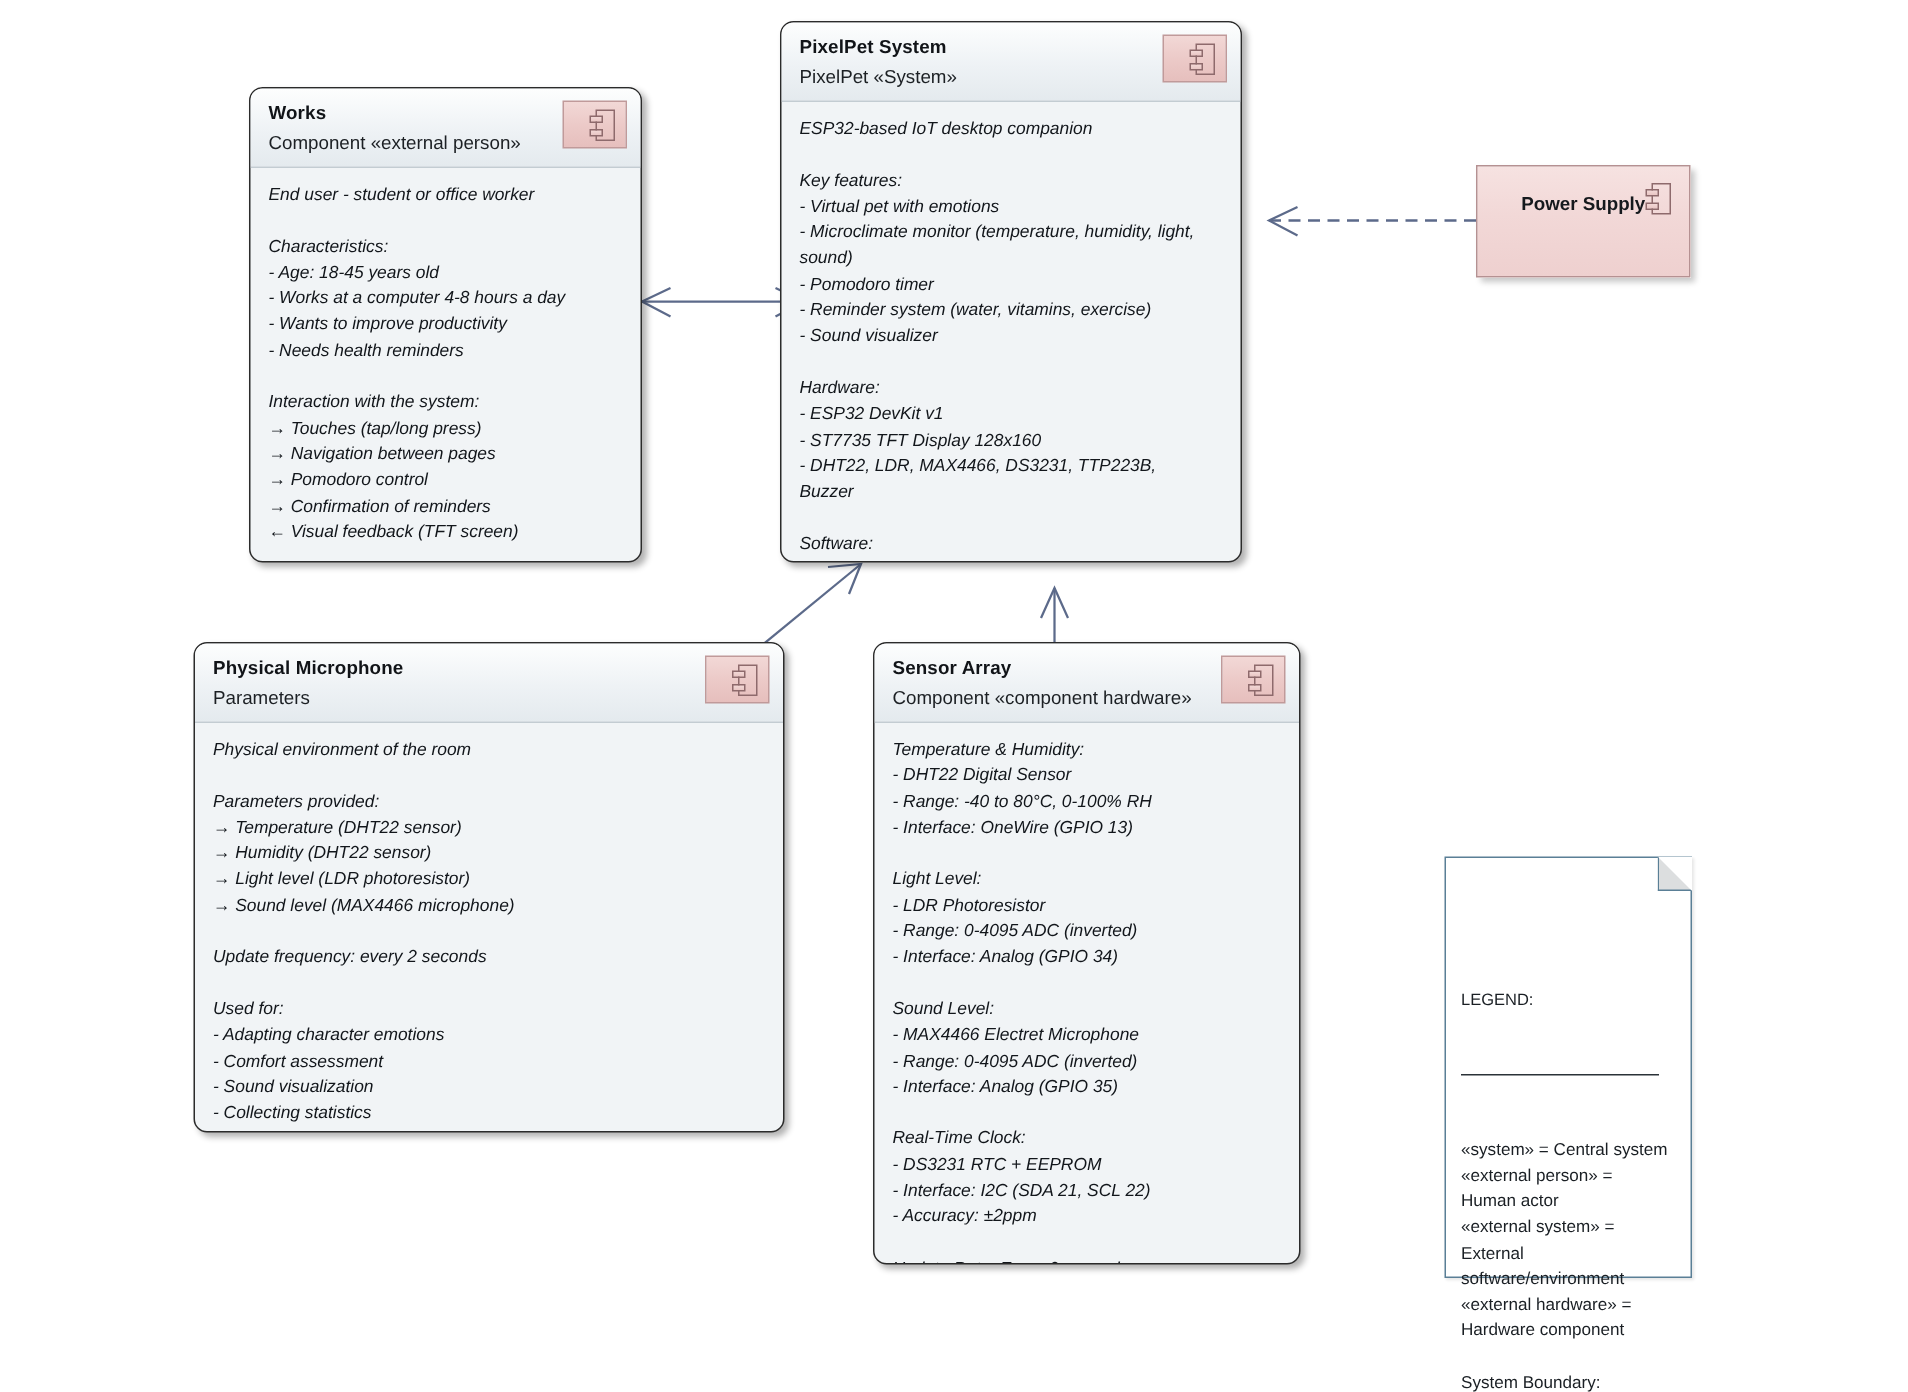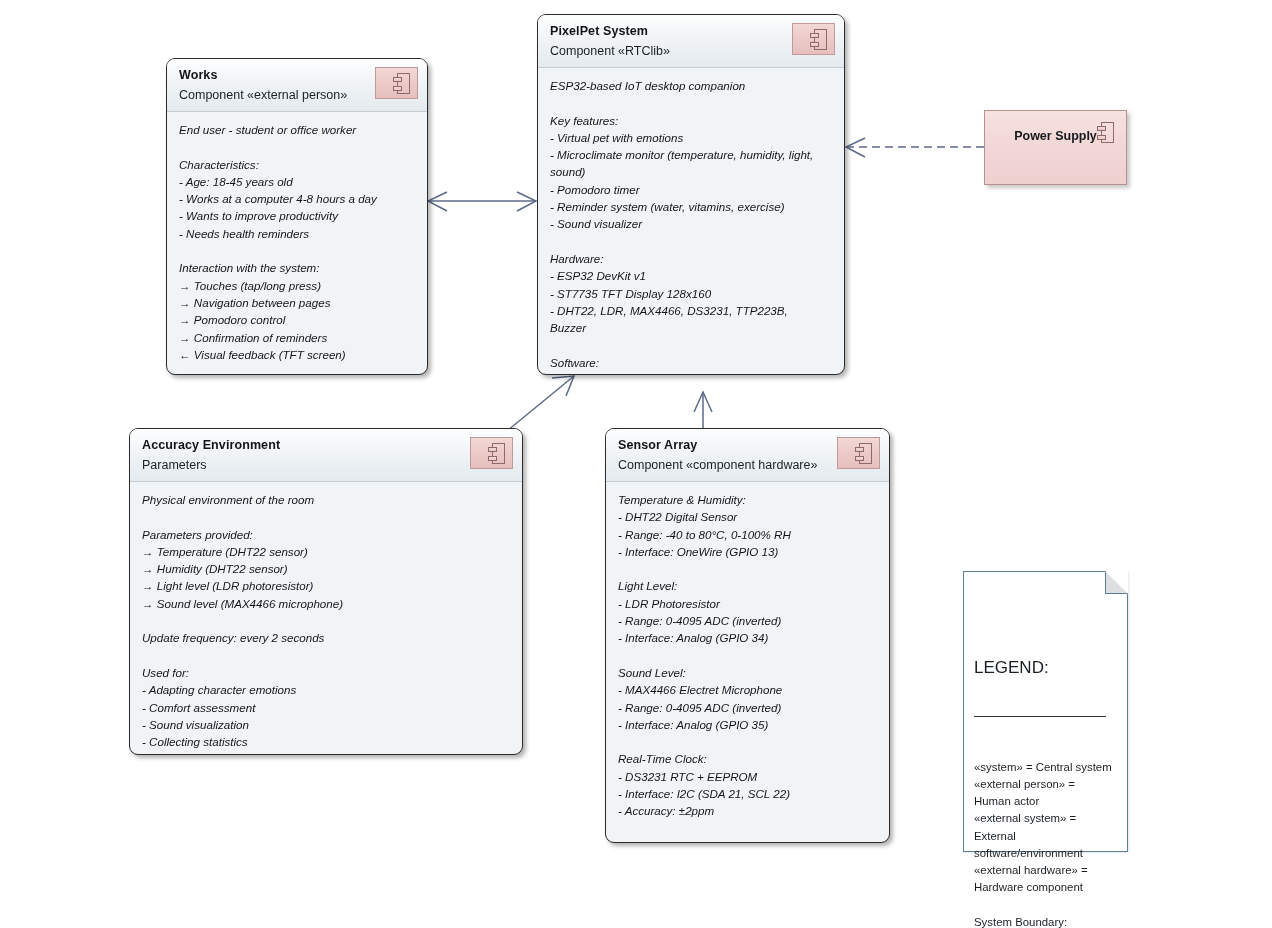--- a/index.html
+++ b/index.html
@@ -146,21 +146,21 @@
   }
   .note .fold-mask {
     position: absolute;
     right: -1px;
     top: -1px;
     width: 23px;
     height: 23px;
     background: #ffffff;
     clip-path: polygon(0 0, 100% 0, 100% 100%);
   }
-  .note-title { font-size: 17px; }
+  .note-title { font-size: 11px; }
   .note-rule {
     border: 0;
     border-top: 1.6px solid #2b3238;
     margin: 6px 0 7px 0;
     width: 132px;
   }
 
   
   svg.conn {
     position: absolute;
@@ -226,24 +226,24 @@
 - Needs health reminders
 
 Interaction with the system:
 → Touches (tap/long press)
 → Navigation between pages
 → Pomodoro control
 → Confirmation of reminders
 ← Visual feedback (TFT screen)</div>
   </div>
 
-  <div class="cbox" style="left:537px; top:14px; width:308px; height:361px;">
+  <div class="cbox" style="left:520px; top:14px; width:308px; height:361px;">
     <div class="cbox-head">
       <div class="cbox-title">PixelPet System</div>
-      <div class="cbox-stereo">Component «RTClib»</div>
+      <div class="cbox-stereo">PixelPet «System»</div>
       <div class="comp-icon" style="right:9px; top:8px;">
         <div class="glyph">
           <div class="tab t1"></div>
           <div class="tab t2"></div>
         </div>
       </div>
     </div>
     <div class="cbox-body">ESP32-based IoT desktop companion
 
 Key features:
@@ -258,21 +258,21 @@
 - ST7735 TFT Display 128x160
 - DHT22, LDR, MAX4466, DS3231, TTP223B, Buzzer
 
 Software:
 - Arduino C++
 - Adafruit_GFX, Adafruit_ST7735, DHT, RTClib</div>
   </div>
 
   <div class="cbox" style="left:129px; top:428px; width:394px; height:327px;">
     <div class="cbox-head">
-      <div class="cbox-title">Accuracy Environment</div>
+      <div class="cbox-title">Physical Microphone</div>
       <div class="cbox-stereo">Parameters</div>
       <div class="comp-icon" style="right:9px; top:8px;">
         <div class="glyph">
           <div class="tab t1"></div>
           <div class="tab t2"></div>
         </div>
       </div>
     </div>
     <div class="cbox-body">Physical environment of the room
 
@@ -284,21 +284,21 @@
 
 Update frequency: every 2 seconds
 
 Used for:
 - Adapting character emotions
 - Comfort assessment
 - Sound visualization
 - Collecting statistics</div>
   </div>
 
-  <div class="cbox" style="left:582px; top:428px; width:285px; height:415px;margin-left:23px;">
+  <div class="cbox" style="left:582px; top:428px; width:285px; height:415px;">
     <div class="cbox-head">
       <div class="cbox-title">Sensor Array</div>
       <div class="cbox-stereo">Component «component hardware»</div>
       <div class="comp-icon" style="right:9px; top:8px;">
         <div class="glyph">
           <div class="tab t1"></div>
           <div class="tab t2"></div>
         </div>
       </div>
     </div>

